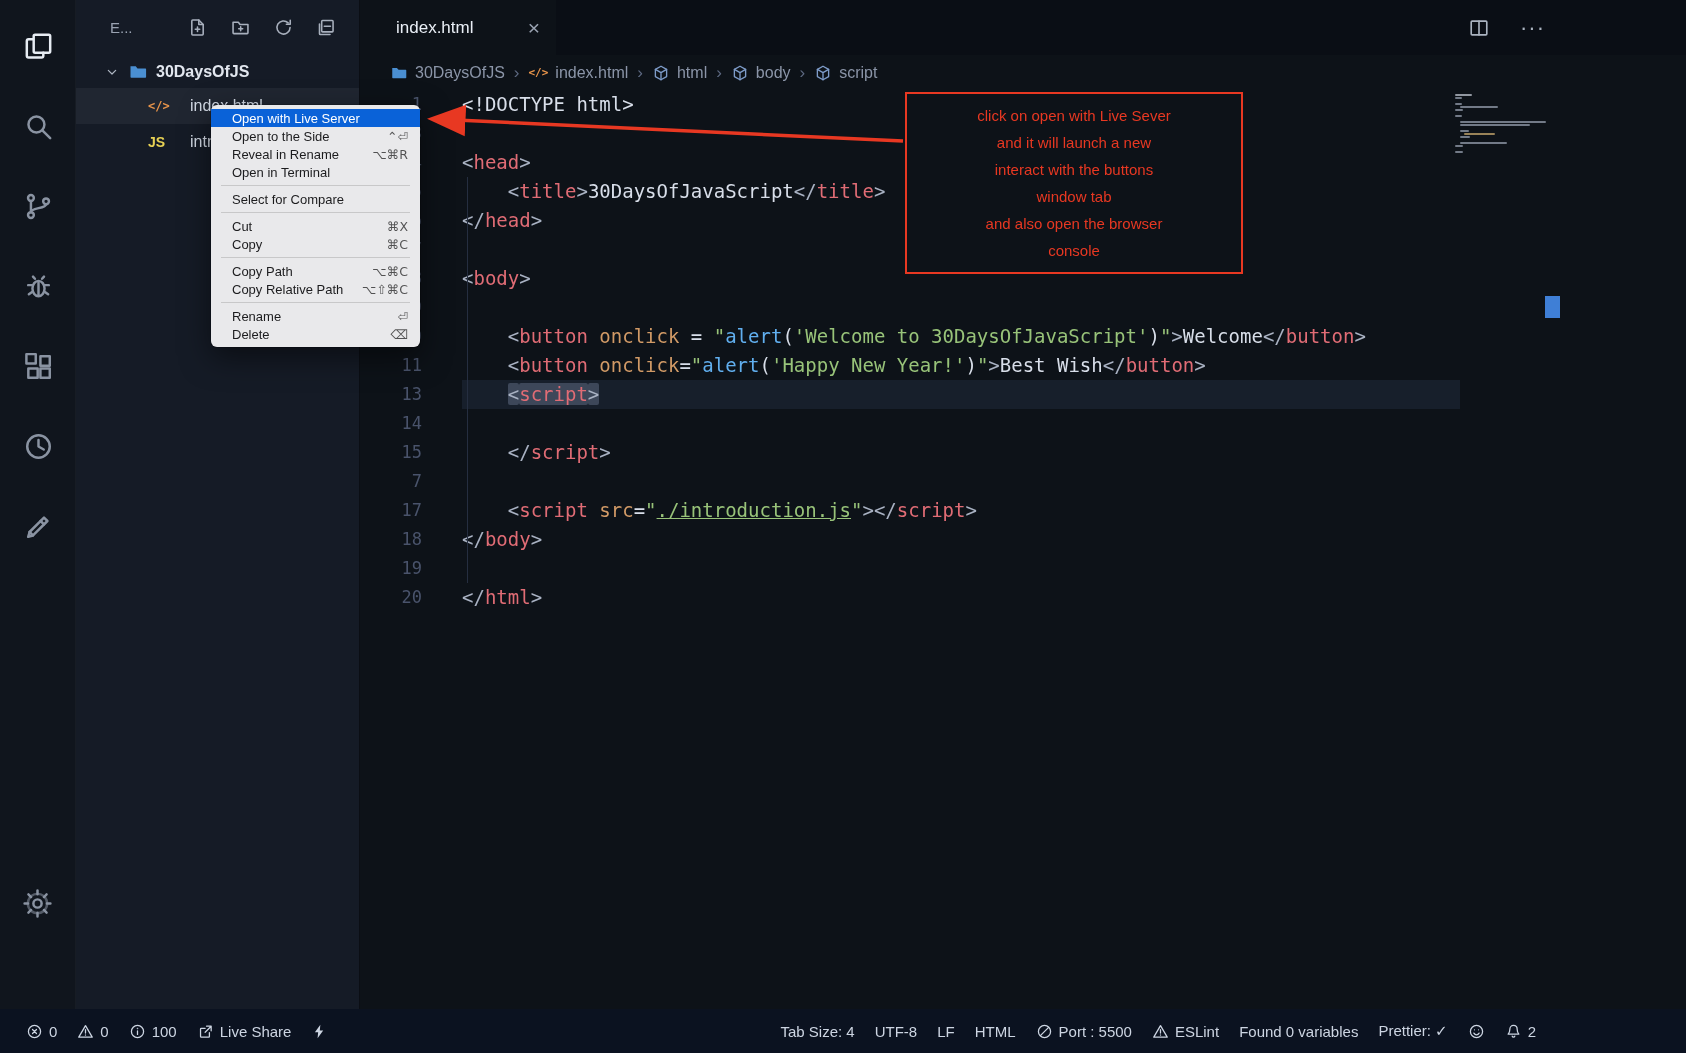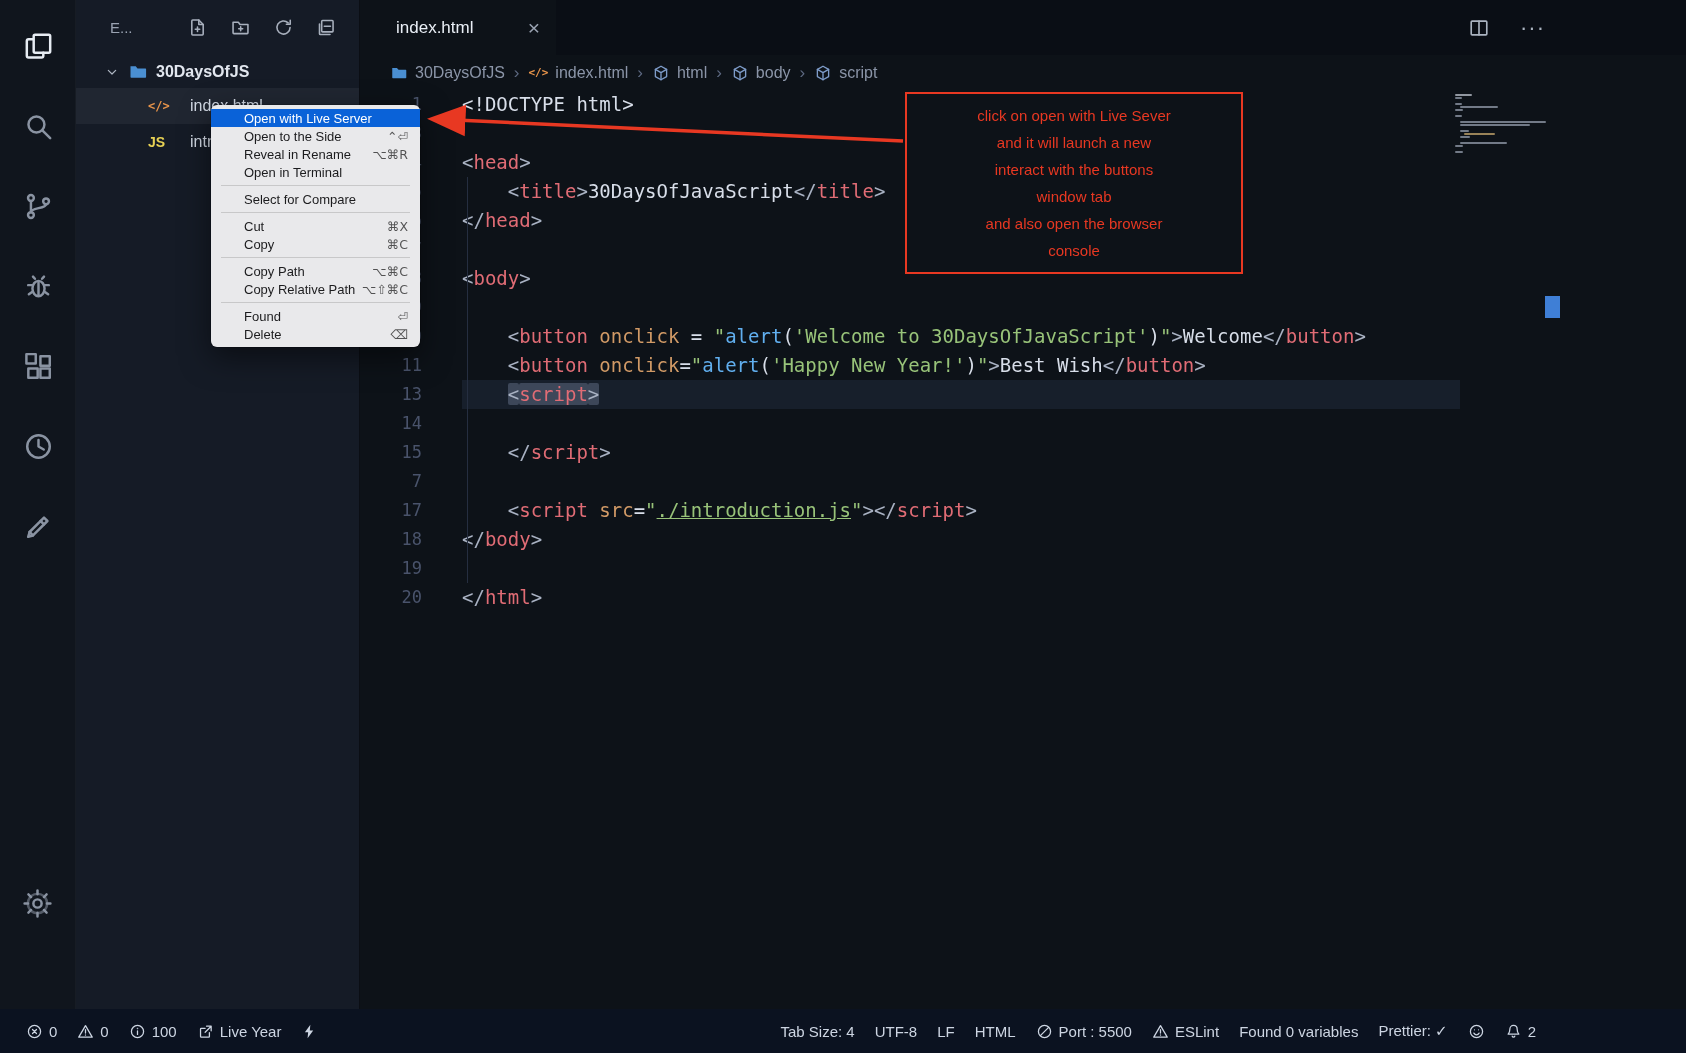--- a/index.html
+++ b/index.html
@@ -81,21 +81,21 @@
   .overview-marker { position:absolute; left:1185px; top:296px; width:15px; height:22px; background:#3f7fd6; }
 
   
   .context-menu {
     position:absolute; left:211px; top:105px; width:209px; z-index:50;
     background:var(--menu-bg,#e9e9eb); border-radius:6px; padding:4px 0;
     box-shadow:0 10px 30px rgba(0,0,0,.5), 0 0 0 1px rgba(0,0,0,.15);
     font-size:13px; color:var(--menu-text,#1c1c1e);
   }
   .menu-item { height:18px; display:flex; align-items:center; padding:0 12px 0 21px; cursor:pointer; }
-  .menu-item .m-label { white-space:nowrap;margin-left:12px; }
+  .menu-item .m-label { white-space:nowrap; }
   .menu-item .m-short { margin-left:auto; color:rgba(0,0,0,.65); font-size:12.5px; font-family:"DejaVu Sans",sans-serif; }
   .menu-item.highlighted { background:var(--menu-hl,#0a62d8); color:var(--menu-hl-text,#fff); }
   .menu-sep { height:1px; background:rgba(0,0,0,.14); margin:4px 10px; }
 
   
   .annotation-box {
     position:absolute; left:905px; top:92px; width:338px; min-height:168px; z-index:40;
     border:2.5px solid var(--accent-red,#e83822); color:var(--accent-red,#e83822);
     display:flex; flex-direction:column; justify-content:center;
     text-align:center; font-size:15px; line-height:27px; font-weight:500; padding:8px 4px;
@@ -375,21 +375,21 @@
       <div class="menu-item">
         <span class="m-label">Copy Path</span>
         <span class="m-short">⌥⌘C</span>
       </div>
       <div class="menu-item">
         <span class="m-label">Copy Relative Path</span>
         <span class="m-short">⌥⇧⌘C</span>
       </div>
       <div class="menu-sep"></div>
       <div class="menu-item">
-        <span class="m-label">Found</span>
+        <span class="m-label">Rename</span>
         <span class="m-short">⏎</span>
       </div>
       <div class="menu-item">
         <span class="m-label">Delete</span>
         <span class="m-short">⌫</span>
       </div>
     </div>
 
   <div class="annotation-box">
       <div class="an-line">click on open with Live Sever</div>
@@ -439,21 +439,21 @@
             </svg>
           </span>
           <span>100</span>
         </div>
         <div class="sb-item">
           <span class="icon">
             <svg viewBox="0 0 24 24">
               <path d="M13.5 4.5H20v6.5M20 4.5l-8.5 8.5M17.5 13.5V19a1 1 0 0 1-1 1H6a1 1 0 0 1-1-1V8.5a1 1 0 0 1 1-1h5.5" stroke="currentColor" stroke-width="1.8" fill="none" stroke-linecap="round" stroke-linejoin="round"></path>
             </svg>
           </span>
-          <span>Live Year</span>
+          <span>Live Share</span>
         </div>
         <div class="sb-item">
           <span class="icon">
             <svg viewBox="0 0 24 24">
               <path d="M13.2 2.5L5.5 13.2h4.6L9.3 21.5l7.9-11h-4.8z" fill="currentColor"></path>
             </svg>
           </span>
         </div>
       </div>
     <div class="sb-spacer"></div>

